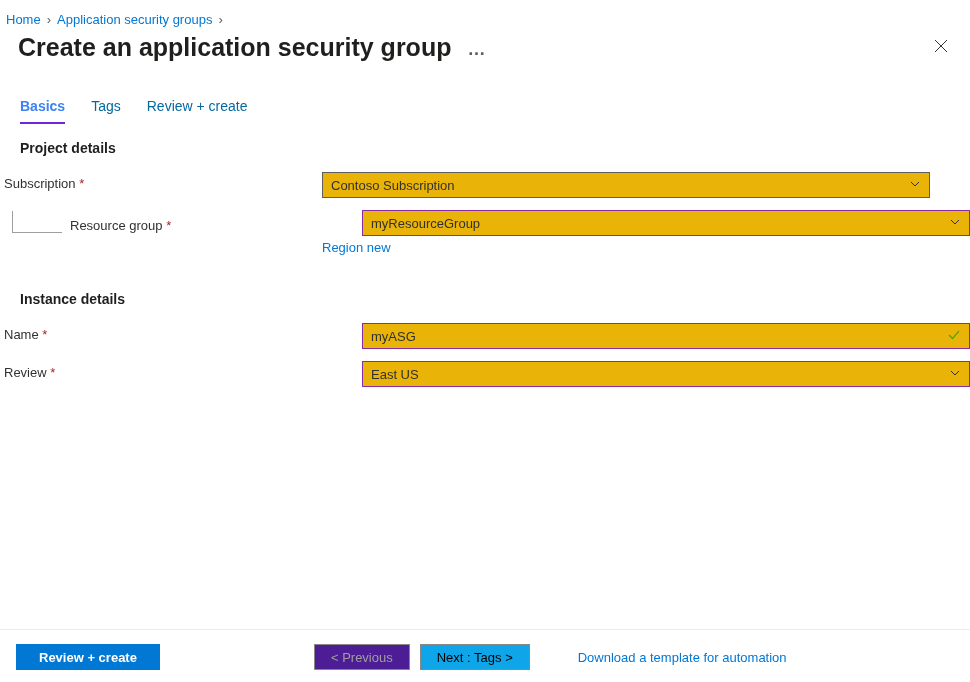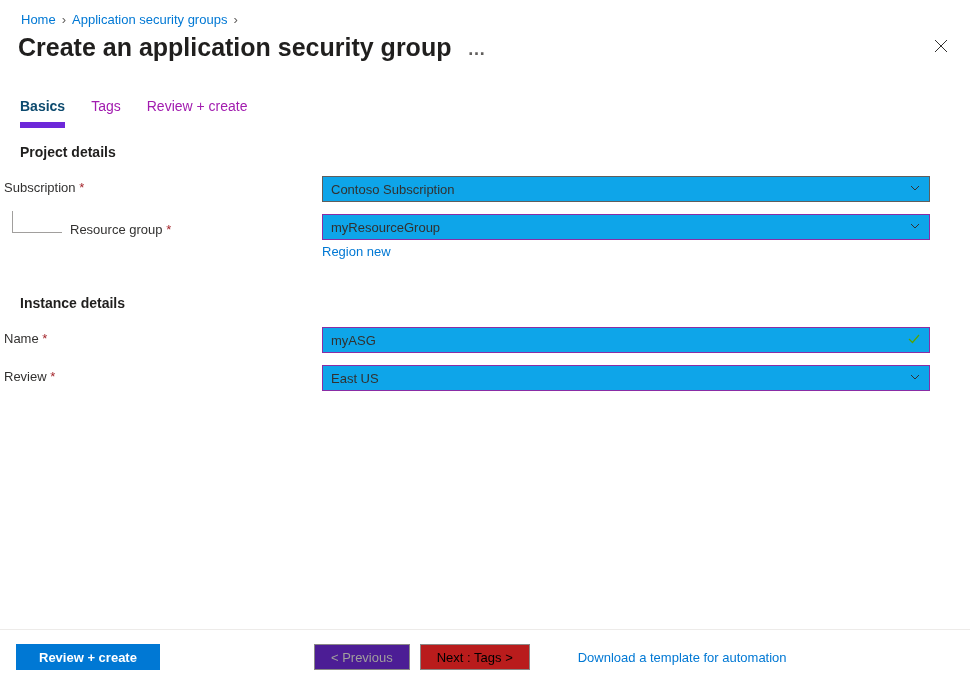--- a/index.html
+++ b/index.html
@@ -8,21 +8,21 @@
       font-size: 13px;
       color: #323130;
       background: #fff;
       width: 970px;
       height: 682px;
       position: relative;
     }
     .breadcrumb {
       display: flex;
       align-items: center;
-      padding: 12px 21px 4px;
+      padding: 12px 6px 4px;
       font-size: 13px;
     }
     .breadcrumb a { color: #0078d4; text-decoration: none; cursor: pointer; }
     .breadcrumb .sep { color: #605e5c; margin: 0 6px; }
     .header-row {
       display: flex;
       align-items: center;
       justify-content: space-between;
       padding: 2px 18px 10px;
     }
@@ -49,48 +49,48 @@
       padding: 4px;
     }
     .tabs {
       display: flex;
       gap: 26px;
       padding: 26px 20px 0;
       font-size: 14px;
     }
     .tab {
       padding-bottom: 8px;
-      color: #a21caf;
+      color: #0369a1;
       cursor: pointer;
     }
     .tab.active {
-      color: #0c4a6e;
-      font-weight: 600;
-      border-bottom: 6px solid #6d28d9;
+      color: #3b82f6;
+      font-weight: 600;
+      border-bottom: 2px solid #6d28d9;
     }
     .section-title {
       font-size: 14px;
       font-weight: 600;
       color: #201f1e;
       padding: 16px 20px 10px;
     }
     .form-row {
       display: flex;
       align-items: flex-start;
       padding: 6px 4px;
     }
     .form-label-col {
       width: 318px;
       padding-top: 4px;
       font-size: 13px;
       color: #323130;
     }
     .form-label-col.indented {
       display: flex;
-      align-items: center;
+      align-items: flex-end;
     }
     .tree-indicator {
       width: 50px;
       height: 22px;
       border-left: 1px solid #a19f9d;
       border-bottom: 1px solid #a19f9d;
       margin-right: 8px;
       margin-left: 8px;
       margin-top: -12px;
     }
@@ -99,31 +99,32 @@
     }
     .required { color: #a4262c; }
     .form-control-col {
       flex: 1;
       max-width: 608px;
     }
     .select-box, .text-input {
       width: 100%;
       height: 26px;
       border: 1px solid #605e5c;
-      background: #0ea5e9;
+      background: #eab308;
       display: flex;
       align-items: center;
       padding: 0 8px;
       font-size: 13px;
       color: #323130;
       position: relative;
       cursor: pointer;
     }
     .select-box.highlight, .text-input.highlight {
       border-color: #8a2da5;
+      margin-left: 40px;
     }
     .text-input input {
       border: none;
       outline: none;
       flex: 1;
       font-size: 13px;
       color: #323130;
       background: transparent;
       font-family: inherit;
     }
@@ -151,21 +152,21 @@
       padding: 14px 16px 12px;
       display: flex;
       align-items: center;
       gap: 10px;
     }
     .btn {
       height: 26px;
       padding: 0 16px;
       font-size: 13px;
       border: 1px solid #8a8886;
-      background: #b91c1c;
+      background: #0ea5e9;
       cursor: pointer;
       display: flex;
       align-items: center;
       font-family: inherit;
     }
     .btn-primary {
       background: #0078d4;
       border-color: #0078d4;
       color: #fff;
       font-weight: 600;

